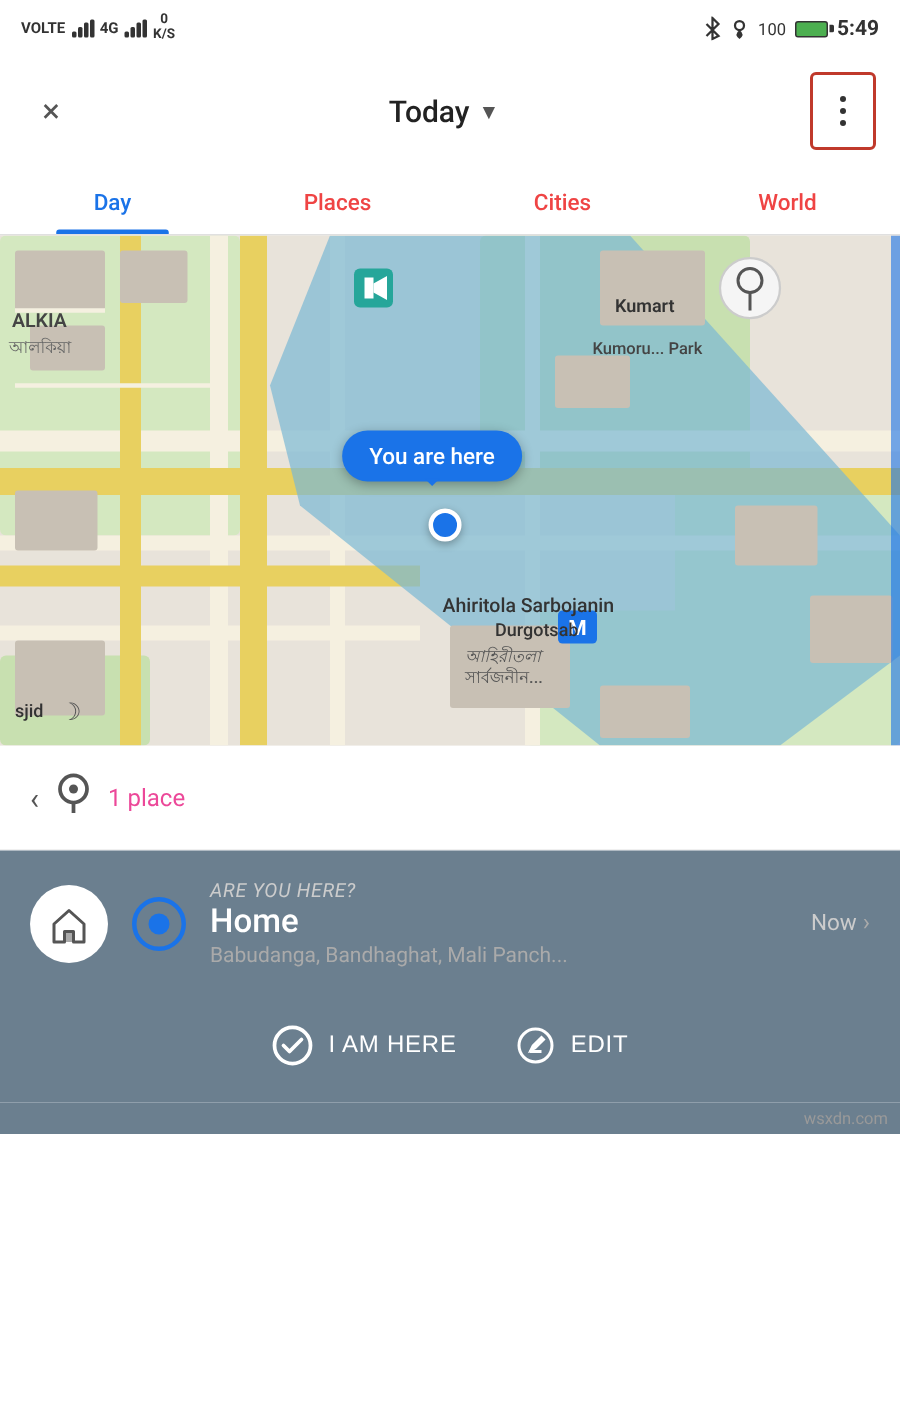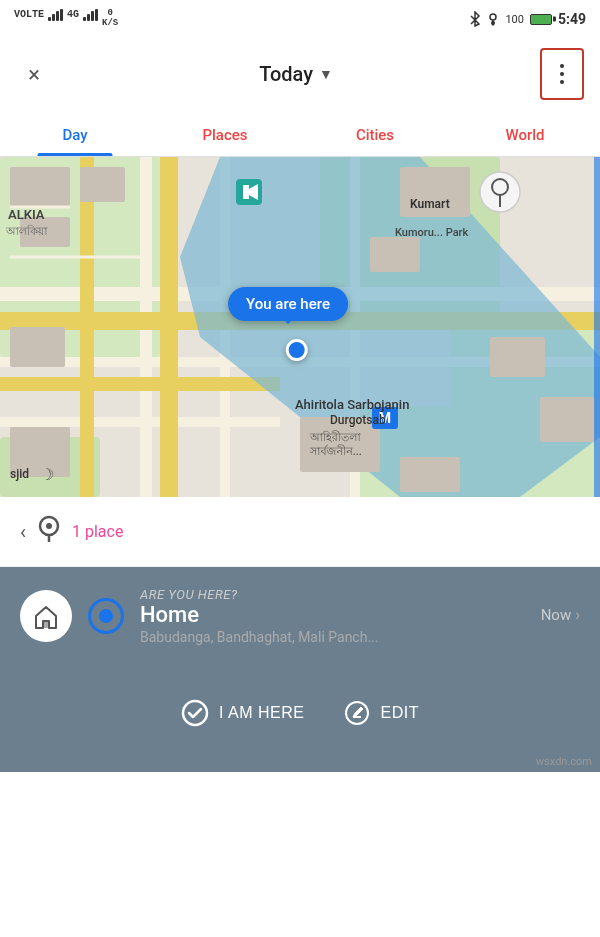--- a/index.html
+++ b/index.html
@@ -15,25 +15,25 @@
     .status-bar {
       background: #fff;
       display: flex;
       justify-content: space-between;
       align-items: center;
       padding: 6px 14px 4px;
       height: 36px;
     }
     .status-left {
       display: flex;
+      align-items: center;
       gap: 4px;
       font-size: 11px;
       font-weight: bold;
       color: #333;
-      font-family: Liberation Mono, monospace;
     }
     .status-right {
       display: flex;
       align-items: center;
       gap: 6px;
       font-size: 12px;
       color: #333;
     }
     .signal-bars {
       display: flex;
@@ -237,21 +237,21 @@
       background: #6b7f8f;
       padding: 20px 20px 24px;
       display: flex;
       flex-direction: column;
       gap: 0;
     }
     .card-main-row {
       display: flex;
       align-items: center;
       gap: 16px;
-      margin-bottom: 20px;
+      margin-bottom: 4px;
     }
     .home-circle {
       width: 52px;
       height: 52px;
       background: #fff;
       border-radius: 50%;
       display: flex;
       align-items: center;
       justify-content: center;
       flex-shrink: 0;
@@ -469,21 +469,21 @@
 
     <circle cx="52" cy="400" r="12" fill="#555"></circle>
   </svg>
 
   <div class="map-label" style="top:50px;left:8px;color:#444;font-size:13px;font-weight:600;">ALKIA</div>
   <div class="map-label" style="top:66px;left:6px;color:#666;font-size:11px;">আলকিয়া</div>
   <div class="map-label" style="top:40px;left:410px;color:#333;font-size:12px;font-weight:600;">Kumart</div>
   <div class="map-label" style="top:69px;left:395px;color:#444;font-size:11px;">Kumoru... Park</div>
   <div class="map-label" style="top:240px;left:295px;color:#333;font-size:13px;font-weight:500;">Ahiritola Sarbojanin</div>
   <div class="map-label" style="top:256px;left:330px;color:#333;font-size:12px;font-weight:500;">Durgotsab</div>
-  <div class="map-label" style="top:272px;left:310px;color:#555;font-size:11px;">আহিরীতলা</div>
+  <div class="map-label" style="top:272px;left:310px;color:#555;font-size:11px;font-style:italic;">আহিরীতলা</div>
   <div class="map-label" style="top:286px;left:310px;color:#555;font-size:11px;">সার্বজনীন...</div>
   <div class="map-label" style="top:310px;left:10px;color:#333;font-size:12px;">sjid</div>
 
   <div style="position:absolute;top:308px;left:40px;font-size:16px;color:#555;">☽</div>
 
   <div style="position:absolute;top:0;right:0;width:6px;height:100%;background:#1a73e8;opacity:0.6;"></div>
 
   <div class="you-are-here">You are here</div>
 
   <div class="location-dot"></div>

